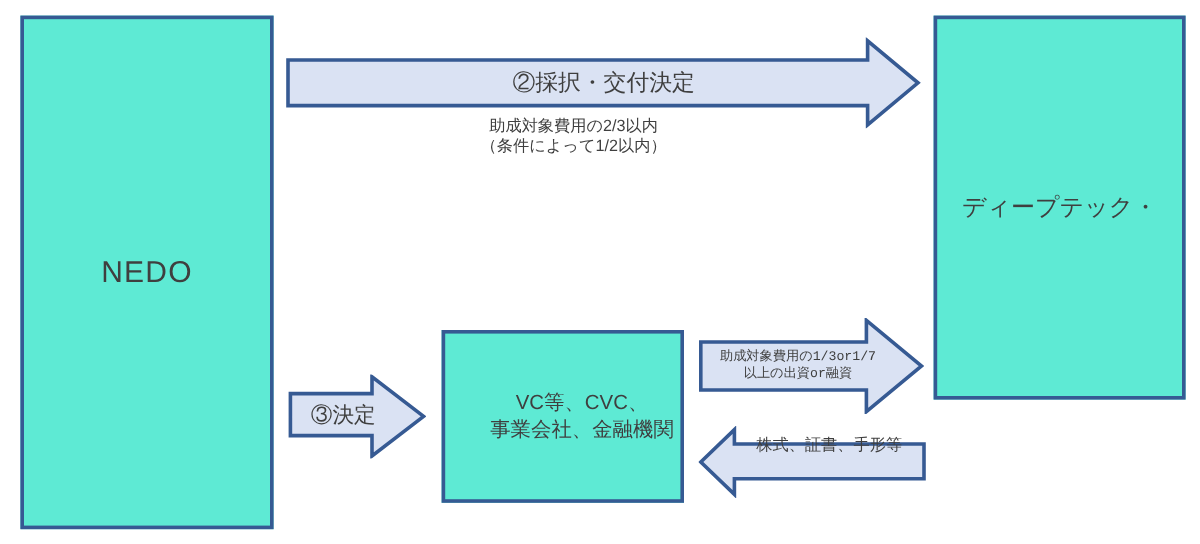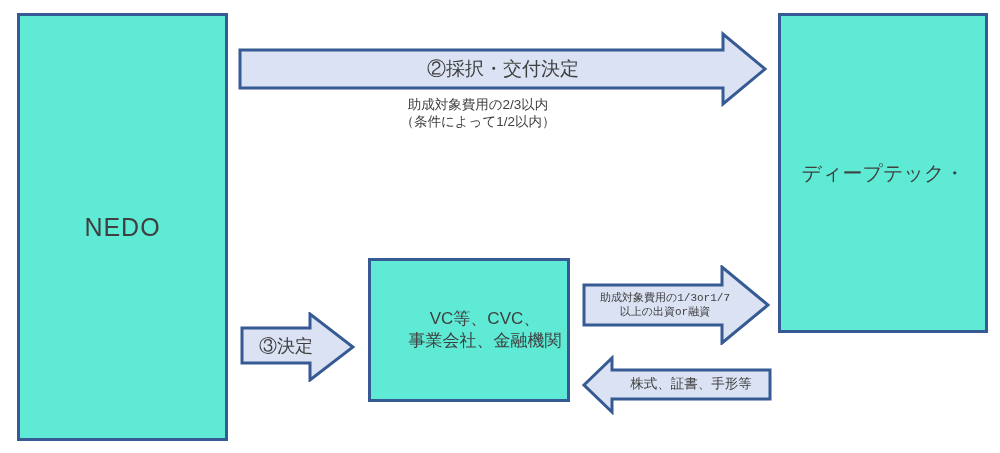--- a/index.html
+++ b/index.html
@@ -22,21 +22,21 @@
     background: #5eead4;
     border: 3px solid #365a93;
     display: flex;
     flex-direction: column;
     align-items: center;
     justify-content: center;
     text-align: center;
   }
   #nedo-box    { left: 17px;  top: 13px;  width: 211px; height: 428px; }
   #startup-box { left: 778px; top: 13px;  width: 210px; height: 320px; }
-  #vc-box      { left: 368px; top: 258px; width: 202px; height: 144px; padding-left: 32px; }
+  #vc-box      { left: 368px; top: 275px; width: 202px; height: 144px; padding-left: 32px; }
 
   #nedo-box .box-label { font-size: 25px; letter-spacing: 1px; }
   #startup-box .box-label { font-size: 20px; line-height: 27px; }
   #vc-box .box-label { font-size: 17px; line-height: 22px; }
   .box-label span { display: block; }
 
   .arrow {
     position: absolute;
   }
   .arrow svg {
@@ -64,21 +64,21 @@
   #arrow-adoption    { left: 238px; top: 31px;  width: 530px; height: 76px; }
   #arrow-application { left: 239px; top: 120px; width: 523px; height: 83px; }
   #arrow-decision    { left: 240px; top: 312px; width: 115px; height: 70px; }
   #arrow-investment  { left: 582px; top: 265px; width: 188px; height: 80px; }
   #arrow-securities  { left: 582px; top: 355px; width: 190px; height: 60px; }
 
   #arrow-adoption .arrow-label    { left: 0; top: 0; width: 100%; height: 100%; font-size: 19px; }
   #arrow-application .arrow-label { left: 0; top: 0; width: 100%; height: 100%; font-size: 19px; }
   #arrow-decision .arrow-label    { left: 0; top: 16px; width: 92px; height: 35px; font-size: 18px; }
   #arrow-investment .arrow-label  { left: 2px; top: 0; width: 162px; height: 80px; font-size: 11px; line-height: 14px; }
-  #arrow-securities .arrow-label  { left: 30px; top: 13px; width: 158px; height: 32px; font-size: 13.5px; text-align: center; }
+  #arrow-securities .arrow-label  { left: 30px; top: 0; width: 158px; height: 32px; font-size: 13.5px; text-align: center; }
 
   .note {
     position: absolute;
     text-align: center;
     font-size: 13.5px;
     line-height: 17px;
   }
   #subsidy-note { left: 368px; top: 96px; width: 220px; }
   #subsidy-note span { display: block; }
 </style>

